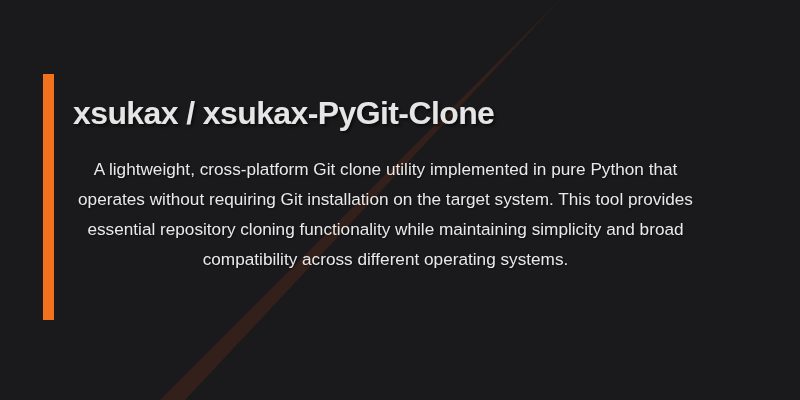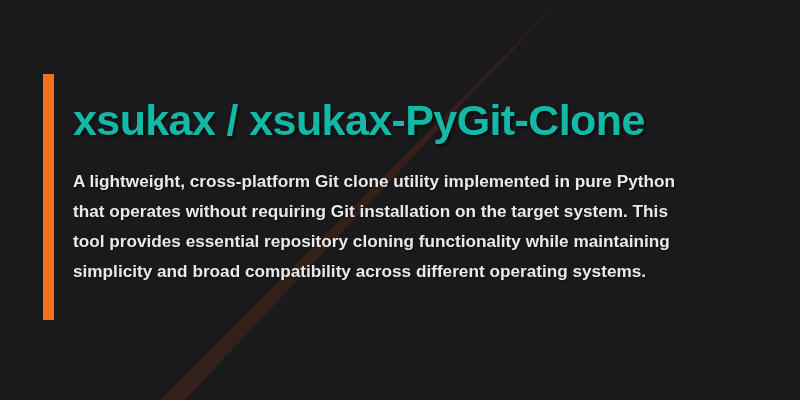--- a/index.html
+++ b/index.html
@@ -71,40 +71,41 @@
     height: 246px;
     background: #f2711c;
   }
 
   .title {
     position: absolute;
     left: 73px;
     top: 96px;
     width: 660px;
     margin: 0;
-    font-size: 43px;
+    font-size: 32px;
     font-weight: bold;
     line-height: 1.12;
     letter-spacing: -0.6px;
-    color: #14b8a6;
+    color: #e5e5e5;
     text-shadow: 2px 2px 3px rgba(0,0,0,0.55);
     white-space: nowrap;
   }
 
   .description {
     position: absolute;
     left: 73px;
-    top: 166px;
+    top: 154px;
     width: 625px;
     margin: 0;
     font-size: 17.2px;
-    font-weight: bold;
+    font-weight: normal;
     line-height: 30px;
     color: #e9e9ea;
     text-shadow: 1px 1px 2px rgba(0,0,0,0.45);
+    text-align: center;
   }
 
   .footer {
     position: absolute;
     left: 73px;
     top: 334px;
   }
 
   .footer-rule {
     width: 60px;

